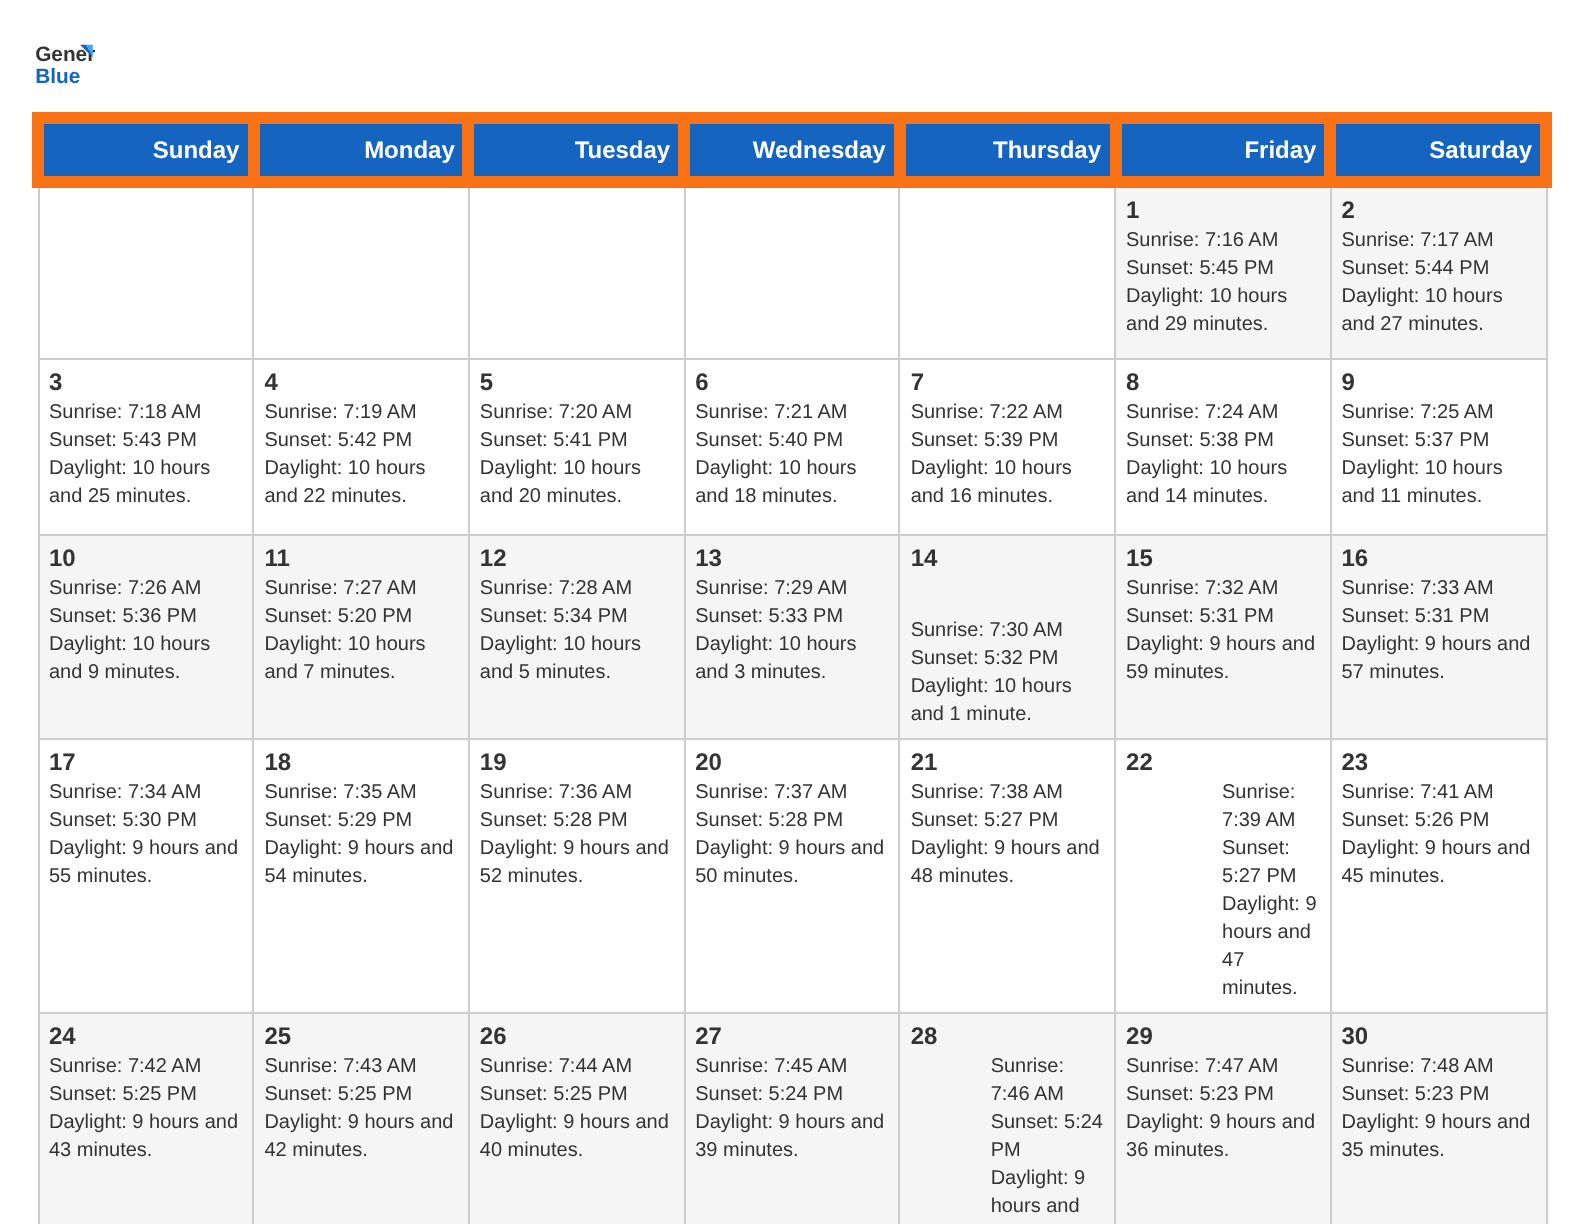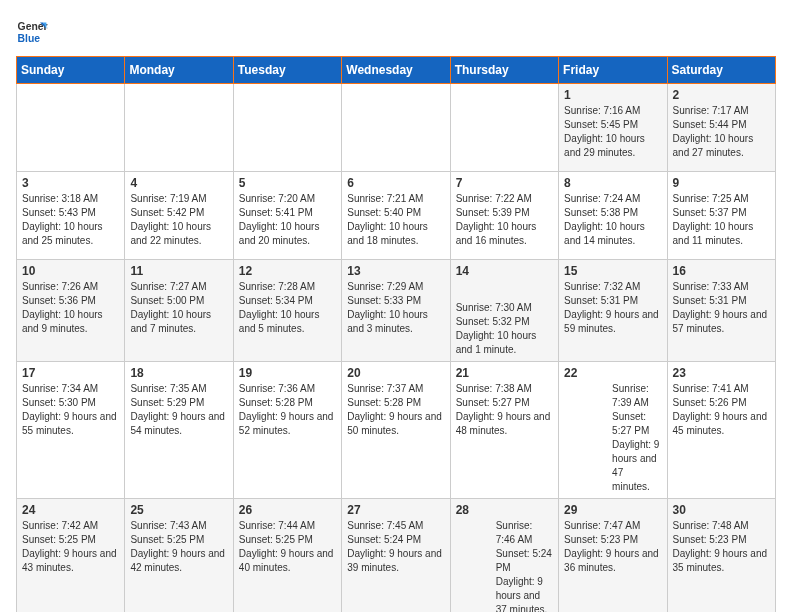--- a/index.html
+++ b/index.html
@@ -41,22 +41,22 @@
       width: 100%;
       border-collapse: collapse;
       table-layout: fixed;
     }
     thead th {
       background-color: #1565c0;
       color: #fff;
       font-size: 12px;
       font-weight: bold;
       padding: 6px 4px;
-      text-align: left;
-      border: 1px solid #f97316;
+      text-align: right;
+      border: 6px solid #f97316;
     }
     tbody td {
       vertical-align: top;
       border: 1px solid #ccc;
       padding: 4px 5px;
       font-size: 10.5px;
       color: #333;
       height: 88px;
     }
     tbody tr:nth-child(odd) td {
@@ -125,21 +125,21 @@
         <td>
           <div class="day-num">2</div>
           <div class="day-info" style="white-space: pre-line;">Sunrise: 7:17 AM
 Sunset: 5:44 PM
 Daylight: 10 hours and 27 minutes.</div>
         </td>
       </tr>
       <tr>
         <td>
           <div class="day-num">3</div>
-          <div class="day-info" style="white-space: pre-line;">Sunrise: 3:18 AM
+          <div class="day-info" style="white-space: pre-line;">Sunrise: 7:18 AM
 Sunset: 5:43 PM
 Daylight: 10 hours and 25 minutes.</div>
         </td>
         <td>
           <div class="day-num">4</div>
           <div class="day-info" style="white-space: pre-line;">Sunrise: 7:19 AM
 Sunset: 5:42 PM
 Daylight: 10 hours and 22 minutes.</div>
         </td>
         <td>
@@ -176,21 +176,21 @@
       <tr>
         <td>
           <div class="day-num">10</div>
           <div class="day-info" style="white-space: pre-line;">Sunrise: 7:26 AM
 Sunset: 5:36 PM
 Daylight: 10 hours and 9 minutes.</div>
         </td>
         <td>
           <div class="day-num">11</div>
           <div class="day-info" style="white-space: pre-line;">Sunrise: 7:27 AM
-Sunset: 5:00 PM
+Sunset: 5:20 PM
 Daylight: 10 hours and 7 minutes.</div>
         </td>
         <td>
           <div class="day-num">12</div>
           <div class="day-info" style="white-space: pre-line;">Sunrise: 7:28 AM
 Sunset: 5:34 PM
 Daylight: 10 hours and 5 minutes.</div>
         </td>
         <td>
           <div class="day-num">13</div>

